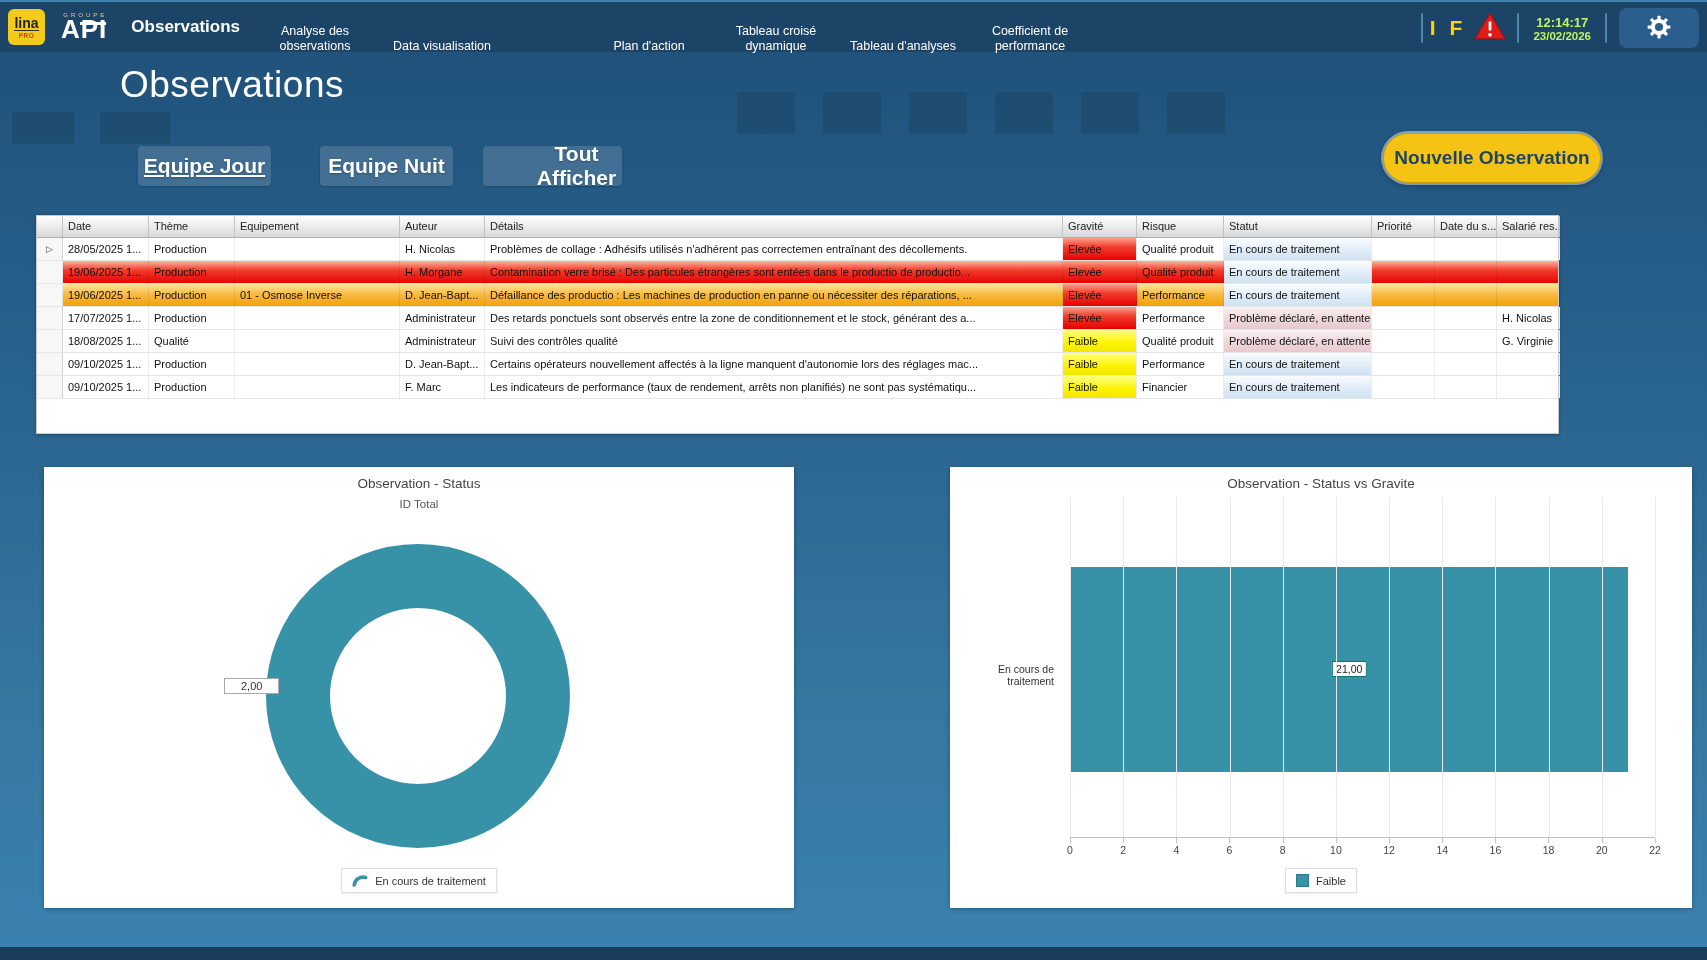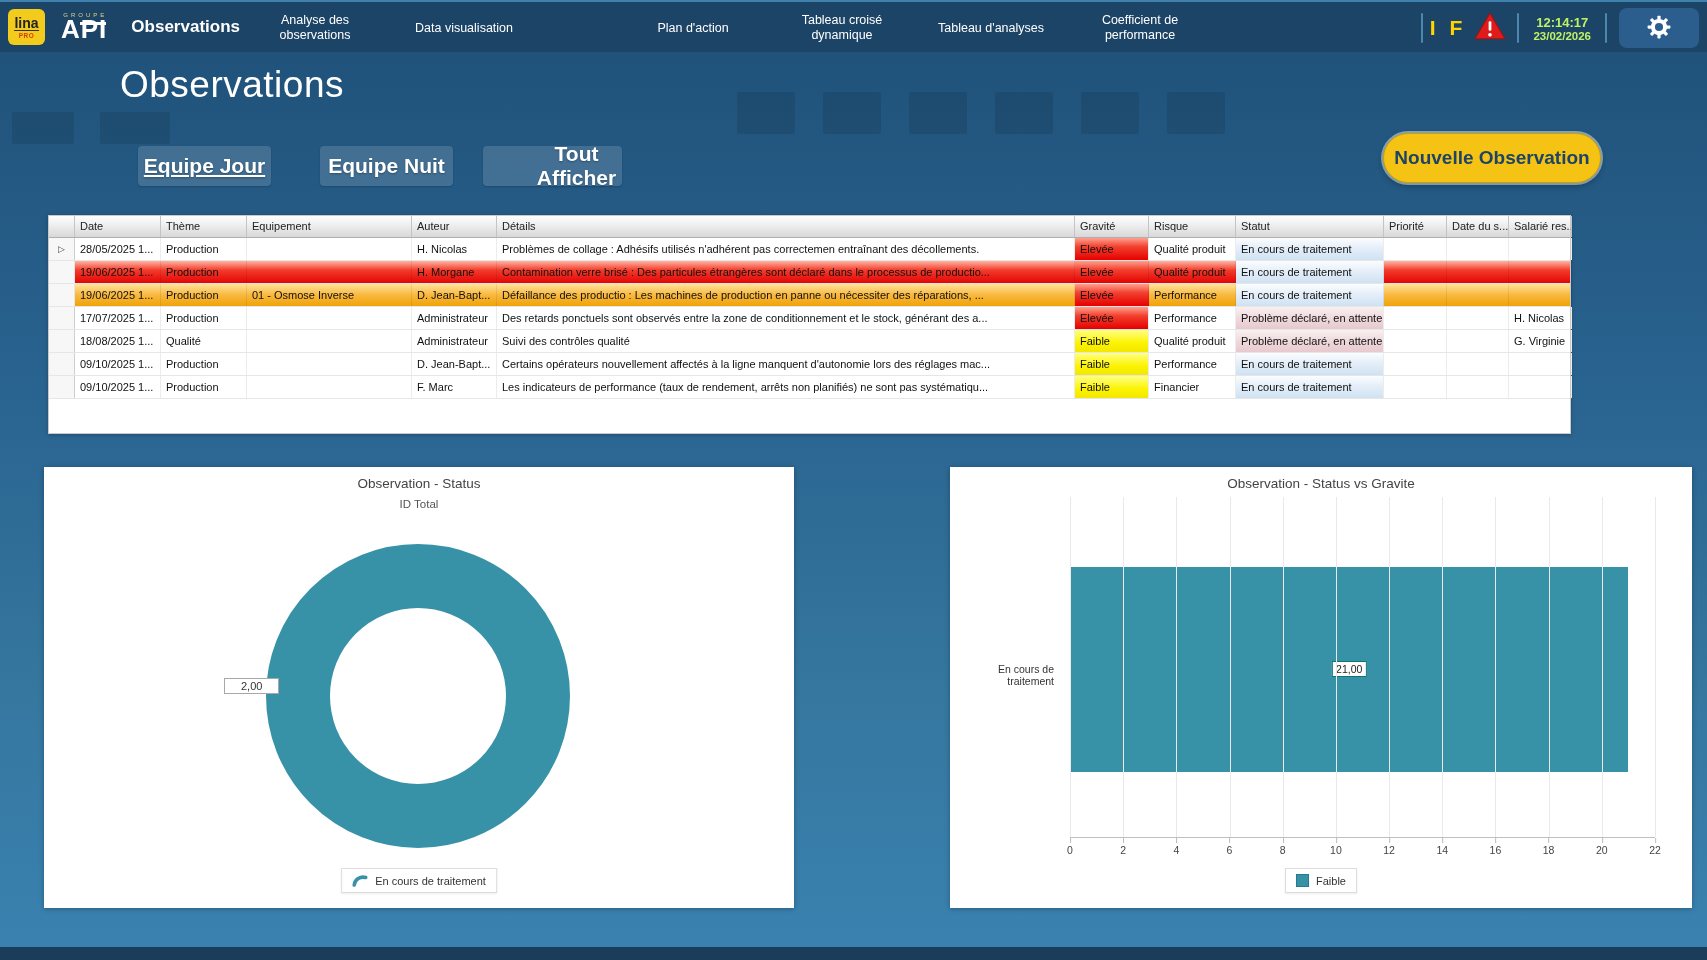--- a/index.html
+++ b/index.html
@@ -21,21 +21,21 @@
     display:flex; flex-direction:column; align-items:center; justify-content:center;
   }
   .lina-logo .lina { font-size:14px; font-weight:bold; color:#222; line-height:14px; border-bottom:1px solid #333; }
   .lina-logo .pro  { font-size:6.5px; font-weight:bold; color:#d43f00; letter-spacing:0.5px; margin-top:1px; }
   .api-logo { margin-left:16px; position:relative; text-align:right; color:#fff; }
   .api-logo .groupe { display:block; font-size:6px; letter-spacing:3px; color:#e6cf7e; margin-bottom:-1px; }
   .api-logo .api { font-size:26px; font-weight:bold; letter-spacing:1px; line-height:24px; }
   .api-logo .api-bar { position:absolute; top:10px; right:1px; width:26px; height:3px; background:#fff; }
   .app-title { margin-left:24px; font-size:17px; font-weight:bold; color:#fff; }
 
-  .nav { position:absolute; left:255px; top:0; height:52px; display:flex; align-items:center; gap:29px; }
+  .nav { position:absolute; left:255px; top:0; height:52px; display:flex; align-items:flex-end; gap:7px; }
   .nav-item {
     width:120px; text-align:center; color:#fff; font-size:12.5px; line-height:1.2; cursor:pointer;
   }
   .nav-item:nth-child(3){ margin-left:80px; }
 
   .header-right { position:absolute; right:0; top:0; height:52px; display:flex; align-items:center; }
   .hdivider { width:2px; height:30px; background:#4e87ae; border-radius:1px; }
   .ind-letter { font-size:21px; font-weight:800; color:#ffd400; margin:0 7px; }
   .warn { margin:0 10px 0 4px; }
   .clock { text-align:center; color:#bef264; margin:0 14px; }
@@ -61,21 +61,21 @@
   .f1 { left:138px; width:133px;text-decoration:underline; } .f2 { left:320px; width:133px; } .f3 { left:483px; width:139px;padding-left:48px; }
   .btn-new {
     position:absolute; left:1383px; top:133px; width:218px; height:50px; border-radius:25px;
     background:#f4c313; border:1px solid #c9a100; color:#1d4466; font-weight:bold; font-size:19px;
     font-family:"Liberation Sans", sans-serif; cursor:pointer;
     box-shadow:0 0 0 2px rgba(255,255,255,0.45), 0 3px 6px rgba(0,0,0,0.3);
   }
 
   
   .table {
-    position:absolute; left:48px; top:215px; width:1523px; height:219px;
+    position:absolute; left:36px; top:215px; width:1523px; height:219px;
     background:#fff; border:1px solid #c9c9c9; font-size:11px; color:#111;
     box-shadow:0 1px 4px rgba(0,0,0,0.25);
   }
   .thead, .trow { display:grid; grid-template-columns:26px 86px 86px 165px 85px 578px 74px 87px 148px 63px 62px 63px; }
   .thead { height:22px; background:linear-gradient(180deg,#ffffff,#d8d8d8); border-bottom:1px solid #b0b0b0; }
   .th { padding:0 5px; line-height:21px; border-right:1px solid #c4c4c4; overflow:hidden; white-space:nowrap; color:#222; }
   .trow { height:23px; border-bottom:1px solid #e6e6e6; background:#fff; cursor:pointer; }
   .tcell { padding:0 5px; line-height:22px; border-right:1px solid #ececec; overflow:hidden; white-space:nowrap; }
   .tcell.sel { background:#f7f7f7; border-right:1px solid #cfcfcf; text-align:center; font-size:9px; color:#444; padding:0; }
   .hl-red   { background:linear-gradient(180deg,#ffb3a3 0%,#f23b2a 42%,#e30505 100%); }
@@ -224,21 +224,21 @@
         <div class="tcell"></div>
         <div class="tcell"></div>
         <div class="tcell"></div>
       </div>
       <div class="trow hl-red">
         <div class="tcell sel"></div>
         <div class="tcell">19/06/2025 1...</div>
         <div class="tcell">Production</div>
         <div class="tcell"></div>
         <div class="tcell">H. Morgane</div>
-        <div class="tcell">Contamination verre brisé : Des particules étrangères sont déclaré dans le processus de productio...</div>
+        <div class="tcell">Contamination verre brisé : Des particules étrangères sont entées dans le productio de productio...</div>
         <div class="tcell gravite-elevee">Elevée</div>
         <div class="tcell">Qualité produit</div>
         <div class="tcell statut-encours">En cours de traitement</div>
         <div class="tcell"></div>
         <div class="tcell"></div>
         <div class="tcell"></div>
       </div>
       <div class="trow hl-orange">
         <div class="tcell sel"></div>
         <div class="tcell">19/06/2025 1...</div>

